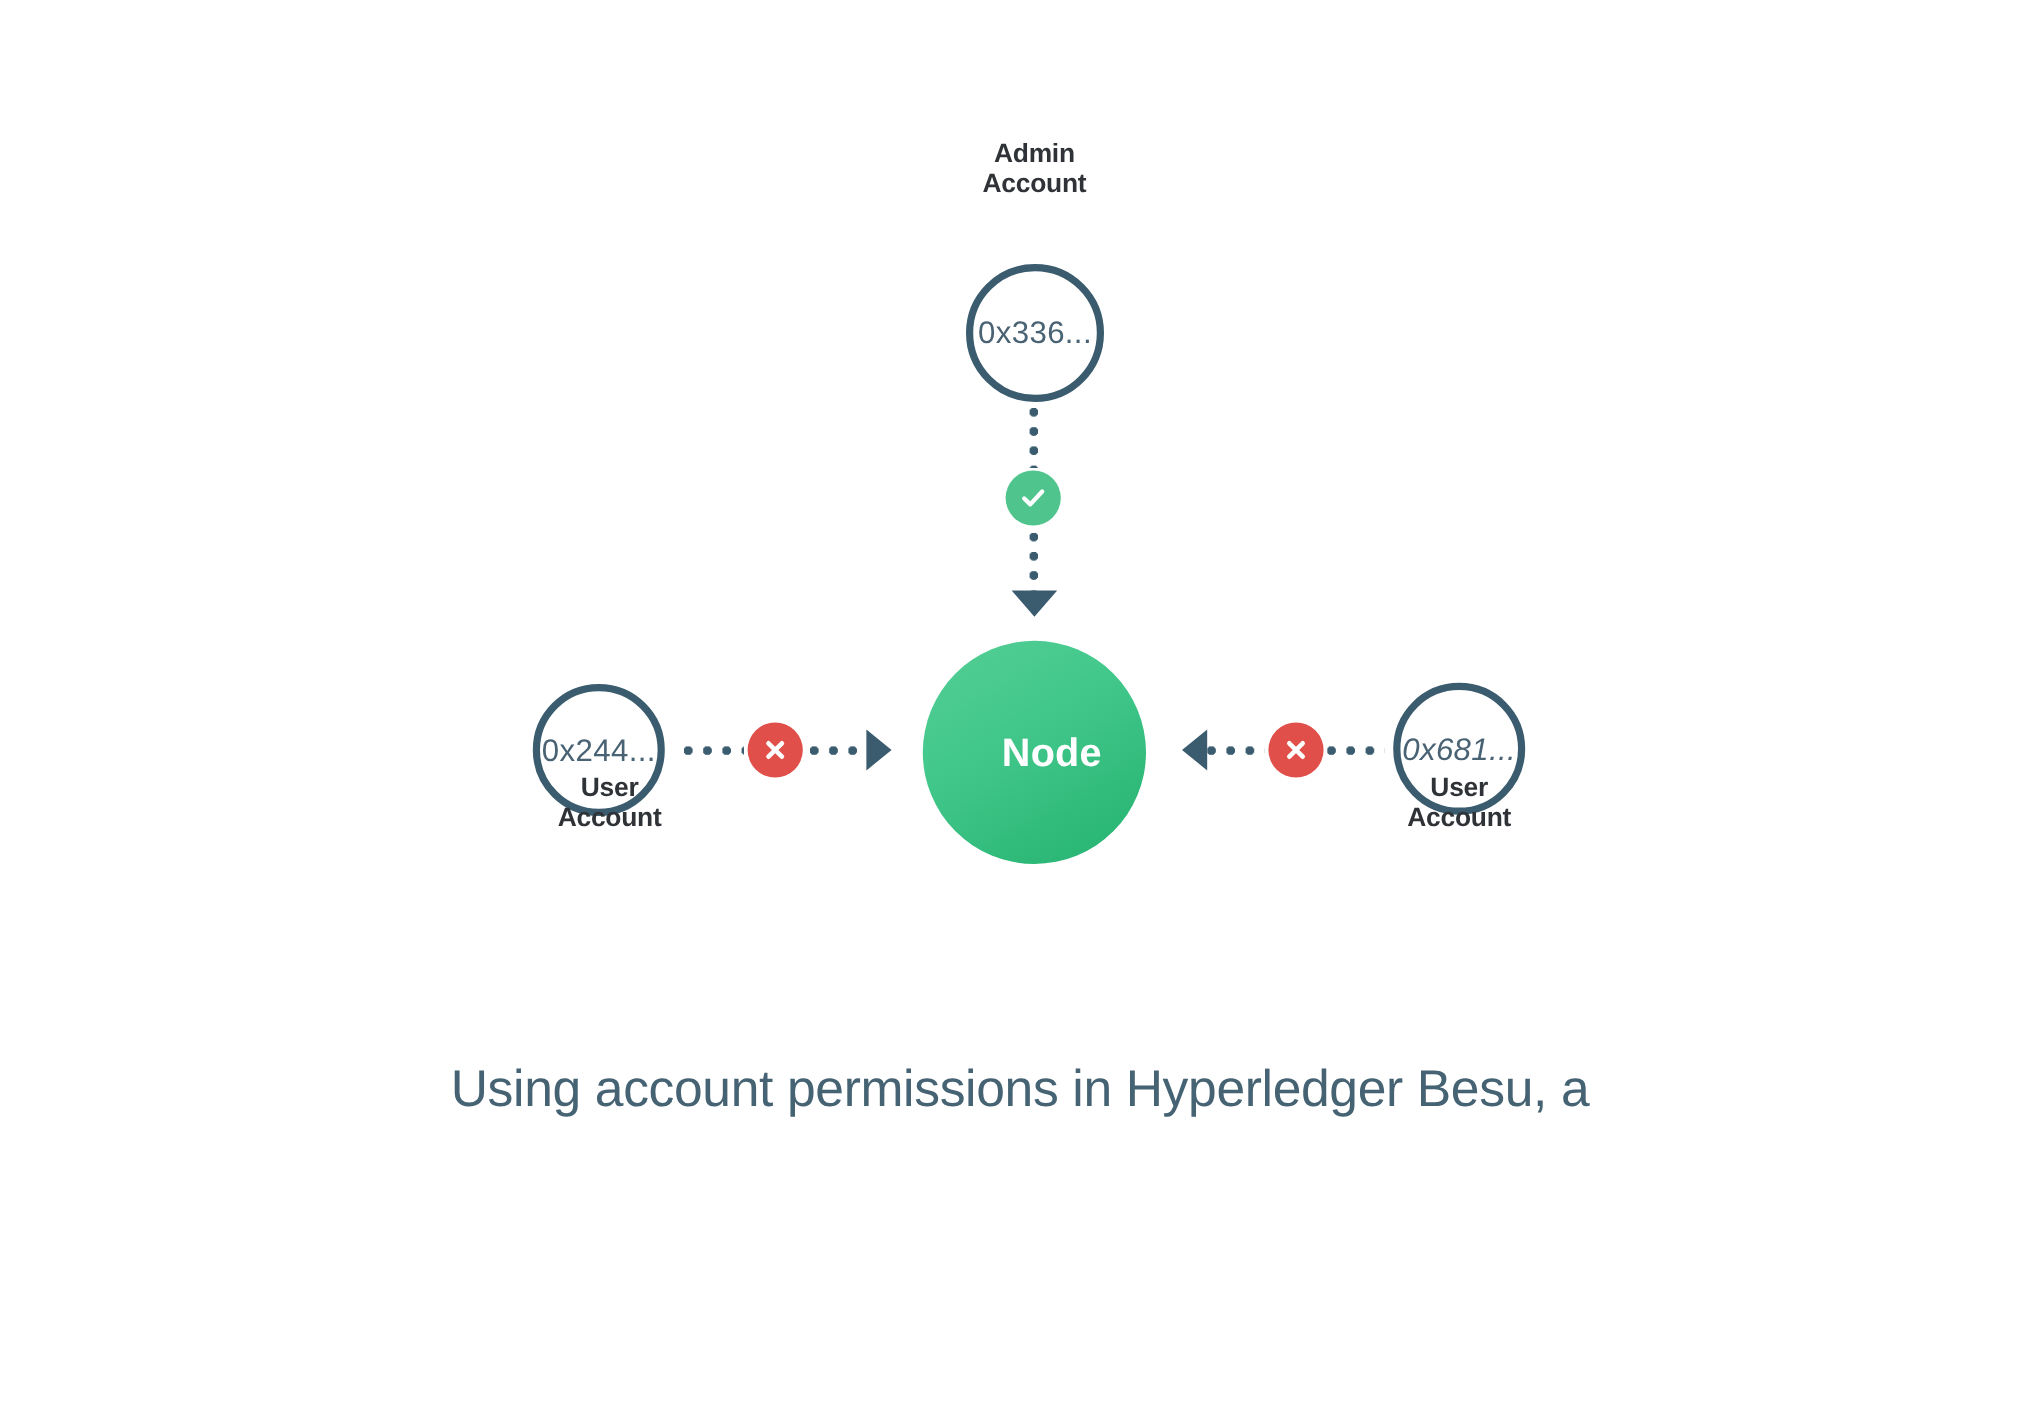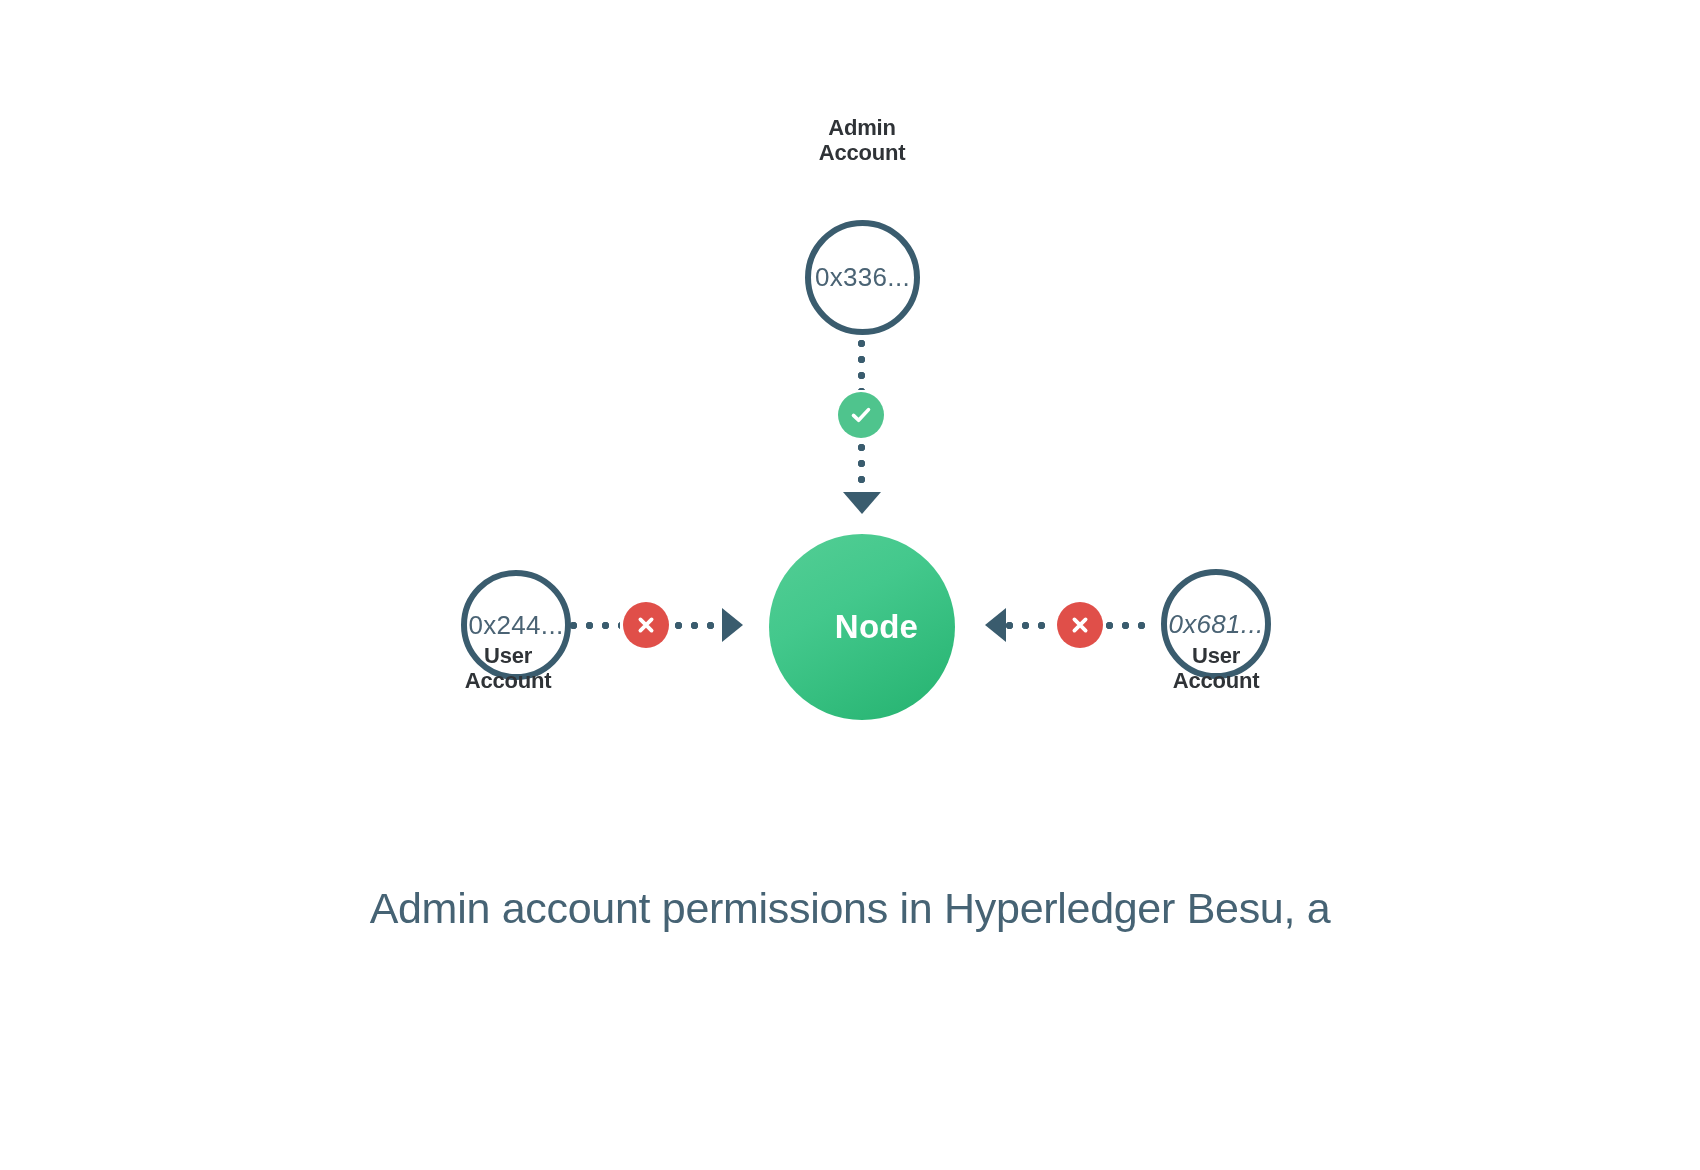--- a/index.html
+++ b/index.html
@@ -157,21 +157,21 @@
   </div>
 
   <div class="dots-v" style="left:858px; top:444px; height:50px;"></div>
 
   <div class="arrow arrow-down" style="left:843px; top:492px;"></div>
 
   <div id="node-circle">
     <span class="node-text">Node</span>
   </div>
 
-  <div class="acct-circle" style="left:461px; top:570px; width:110px; height:110px;">
+  <div class="acct-circle" style="left:444px; top:570px; width:110px; height:110px;">
     <span class="addr">0x244...</span>
   </div>
 
   <div class="node-label" style="left:363px; top:644px; width:290px; top:644px;">User
 Account</div>
 
   <div class="dots-h" style="left:570px; top:622px; width:50px;"></div>
 
   <div class="badge" style="left:623px; top:602px; width:46px; height:46px; background:#E04F49;">
     <svg width="26" height="26" viewBox="0 0 26 26" aria-hidden="true">
@@ -196,16 +196,16 @@
     <svg width="26" height="26" viewBox="0 0 26 26" aria-hidden="true">
       <path d="M7.4 7.4 L18.6 18.6 M18.6 7.4 L7.4 18.6" fill="none" stroke="#ffffff" stroke-width="3.8" stroke-linecap="round"></path>
     </svg>
   </div>
 
   <div class="dots-h" style="left:1006px; top:622px; width:48px;"></div>
 
   <div class="arrow arrow-left" style="left:985px; top:608px;"></div>
 
   <div id="caption">
-    <span class="cap-line">Admin account permissions in Hyperledger Besu, a</span>
+    <span class="cap-line">Using account permissions in Hyperledger Besu, a</span>
   </div>
 
 </div>
 
 </body></html>

